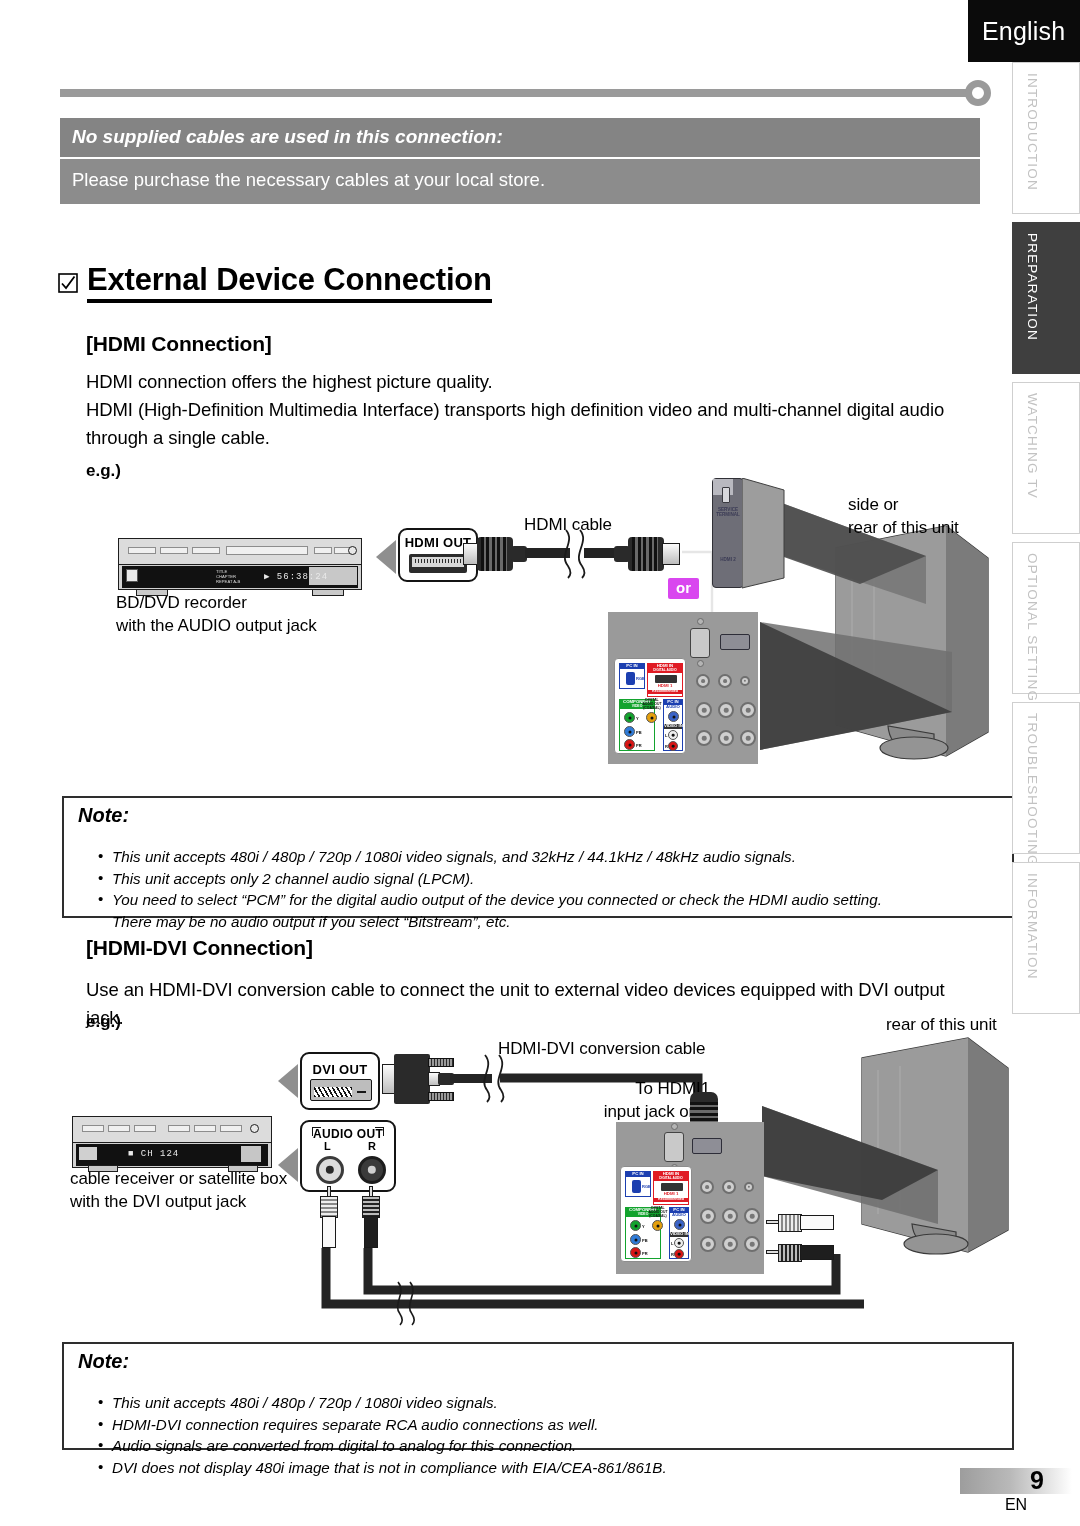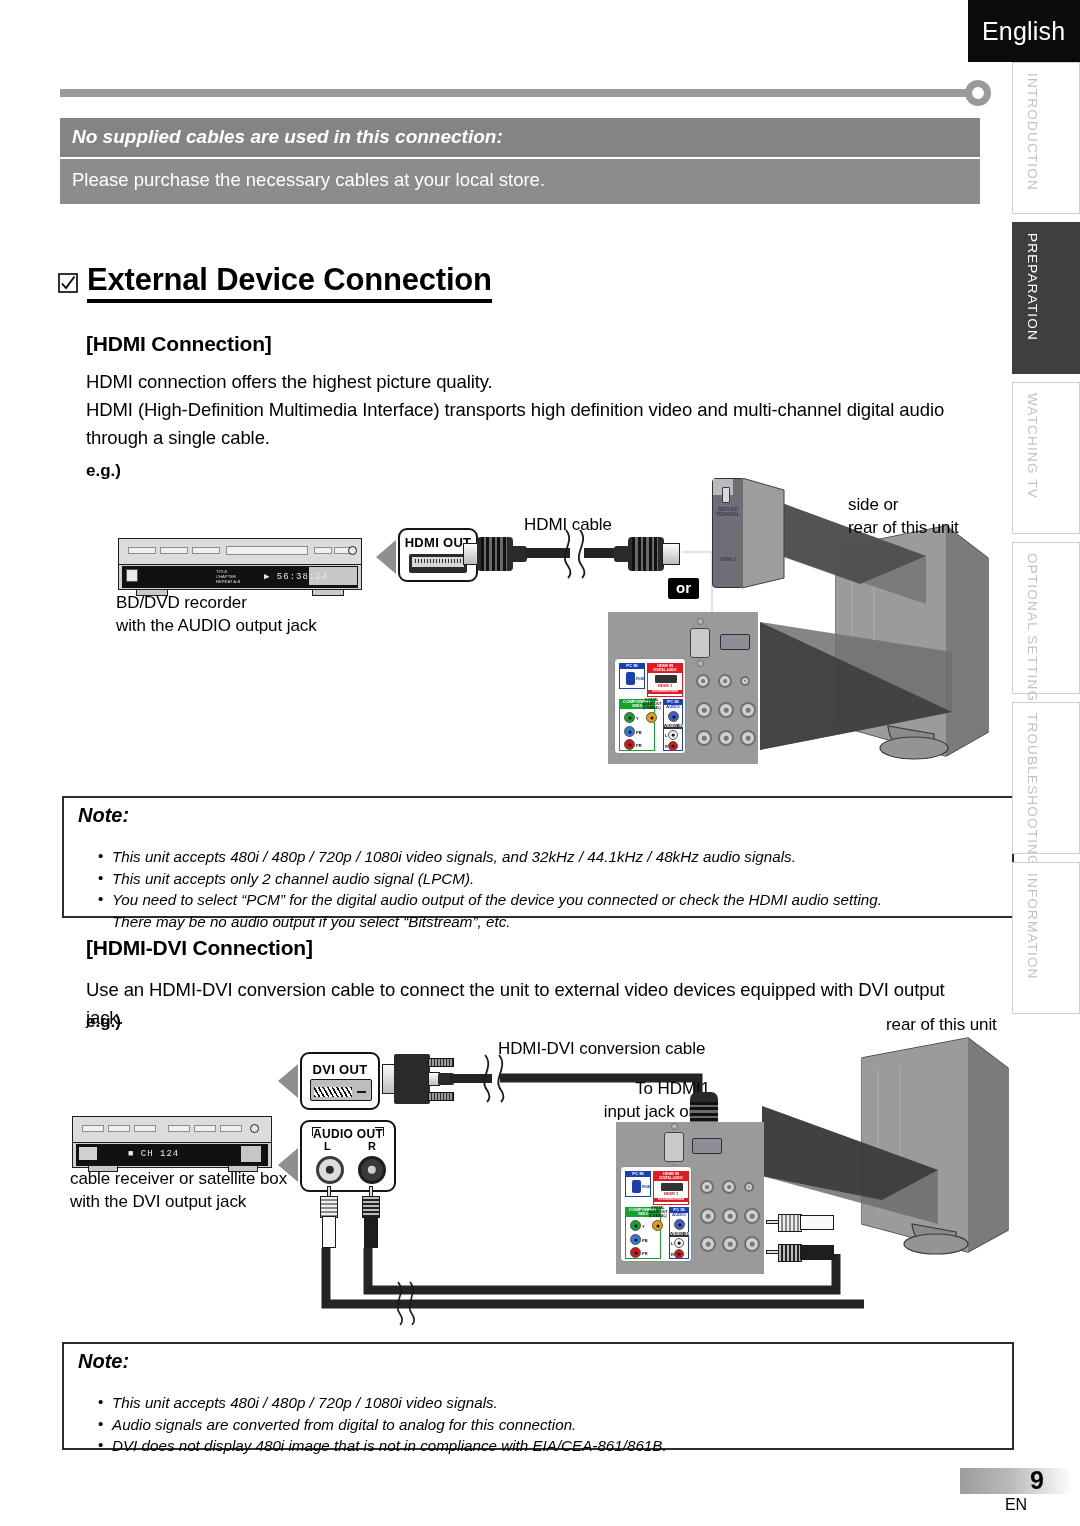--- a/index.html
+++ b/index.html
@@ -115,21 +115,21 @@
   .plug{position:absolute;}
   .plug .body{position:absolute;background:#2a2a2a;border-radius:4px;}
   .plug .ribs{position:absolute;background:repeating-linear-gradient(to right,#111 0 3px,#6a6a6a 3px 5.5px);}
   .plug .tip{position:absolute;background:linear-gradient(to bottom,#fcfcfc,#bdbdbd);border:1.4px solid #1c1c1c;box-sizing:border-box;}
   .cablewire{position:absolute;background:#242424;}
 
   
   .squig{position:absolute;}
 
   
-  .or-badge{position:absolute;background:#000000;color:#fff;font-weight:bold;font-size:15px;
+  .or-badge{position:absolute;background:#d946ef;color:#fff;font-weight:bold;font-size:15px;
     padding:1px 8px 3px 8px;border-radius:2px;}
 
   
   .tv{position:absolute;}
   .beam{position:absolute;}
 
   
   .sidepanel{position:absolute;background:#6e6e77;border:1.6px solid #303036;border-radius:4px;box-sizing:border-box;}
   .sidepanel .sp-slot{position:absolute;background:#d8d8dc;border:1px solid #3a3a40;box-sizing:border-box;border-radius:1px;}
   .sidepanel .sp-lab{position:absolute;color:#3b3b55;font-size:4.6px;line-height:1.18;text-align:center;font-weight:bold;white-space:nowrap;}
@@ -644,20 +644,21 @@
       <div class="pin" style="left:0;top:8px;width:16px;height:4px;"></div>
       <div class="barrel" style="left:12px;top:2px;width:24px;height:18px;background:repeating-linear-gradient(to right,#bbb 0 2px,#222 2px 4px);"></div>
       <div class="barrel" style="left:34px;top:3px;width:34px;height:15px;background:#1e1e1e;"></div>
     </div>
   </div>
 
   <div class="note" style="left:62px;top:1342px;width:952px;height:108px;">
     <div class="ttl">Note:</div>
     <ul>
       <li>This unit accepts 480i / 480p / 720p / 1080i video signals.</li>
+      <li>HDMI-DVI connection requires separate RCA audio connections as well.</li>
       <li>Audio signals are converted from digital to analog for this connection.</li>
       <li>DVI does not display 480i image that is not in compliance with EIA/CEA-861/861B.</li>
     </ul>
   </div>
 
   <div class="rail">
     <div class="rail-tab" style="height:152px;">
       <div class="vtext">INTRODUCTION</div>
     </div>
     <div class="rail-tab active" style="height:152px;">

